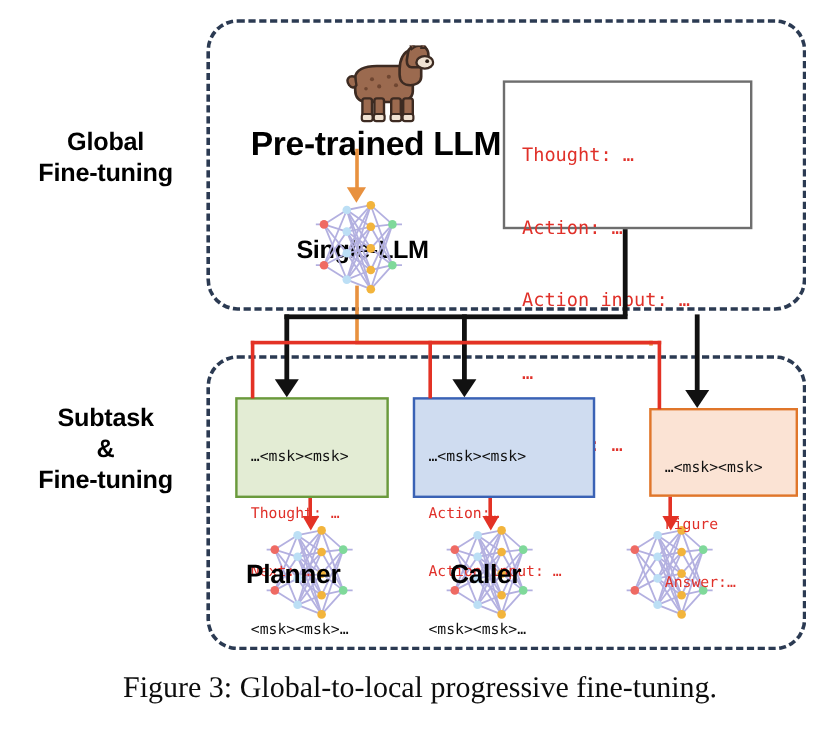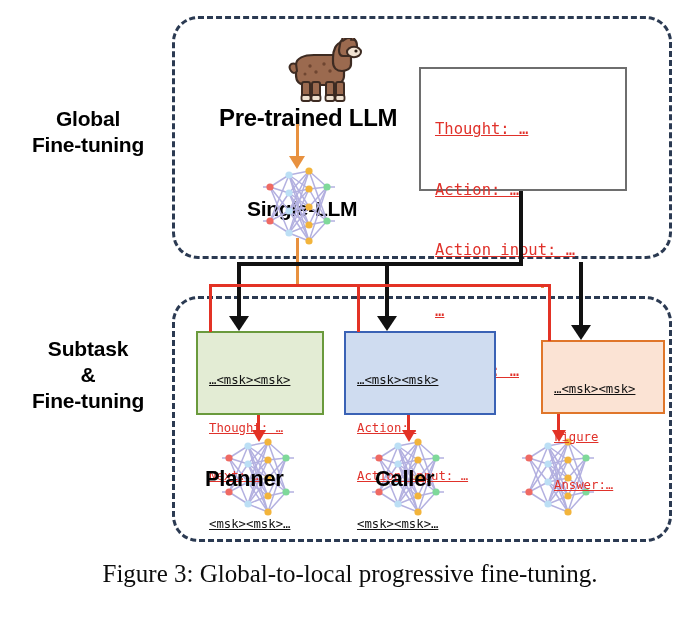--- a/index.html
+++ b/index.html
@@ -33,42 +33,42 @@
   #label-local{left:6px;top:336px;width:164px;font-size:21px;}
 
   
   #llama{position:absolute;left:288px;top:38px;width:74px;height:66px;}
 
   
   .node-title{
     position:absolute;font-weight:bold;color:#000;white-space:nowrap;
     letter-spacing:-0.3px;
   }
-  #title-pretrained{left:209px;top:104px;font-size:24px;margin-left:10px;}
+  #title-pretrained{left:209px;top:104px;font-size:28px;}
   #title-single{left:247px;top:197px;font-size:21px;}
   #title-planner{left:205px;top:466px;font-size:22px;}
   #title-caller{left:375px;top:466px;font-size:22px;}
   #title-summarizer{left:501px;top:466px;font-size:22px;}
 
   
   .net{position:absolute;}
   #net-single{left:263px;top:163px;width:72px;height:82px;}
   #net-planner{left:222px;top:434px;width:72px;height:82px;}
   #net-caller{left:372px;top:434px;width:72px;height:82px;}
   #net-summarizer{left:522px;top:434px;width:72px;height:82px;}
 
   
   .code-box{
     position:absolute;box-sizing:border-box;
     font-family:"DejaVu Sans Mono", monospace;
     padding:8px 9px 6px 11px;
     line-height:1.30;
     white-space:pre;
   }
-  .code-box .ln{display:block;text-decoration:underline;}
+  .code-box .ln{display:block;}
   .red{color:#e0312a;}
   .blk{color:#111111;}
 
   #box-global-prompt{
     left:419px;top:67px;width:208px;height:124px;
     background:#ffffff;border:2px solid #6e6e6e;
     font-size:15.5px;padding-top:10px;padding-left:14px;
   }
   #box-planner{
     left:196px;top:331px;width:128px;height:84px;

